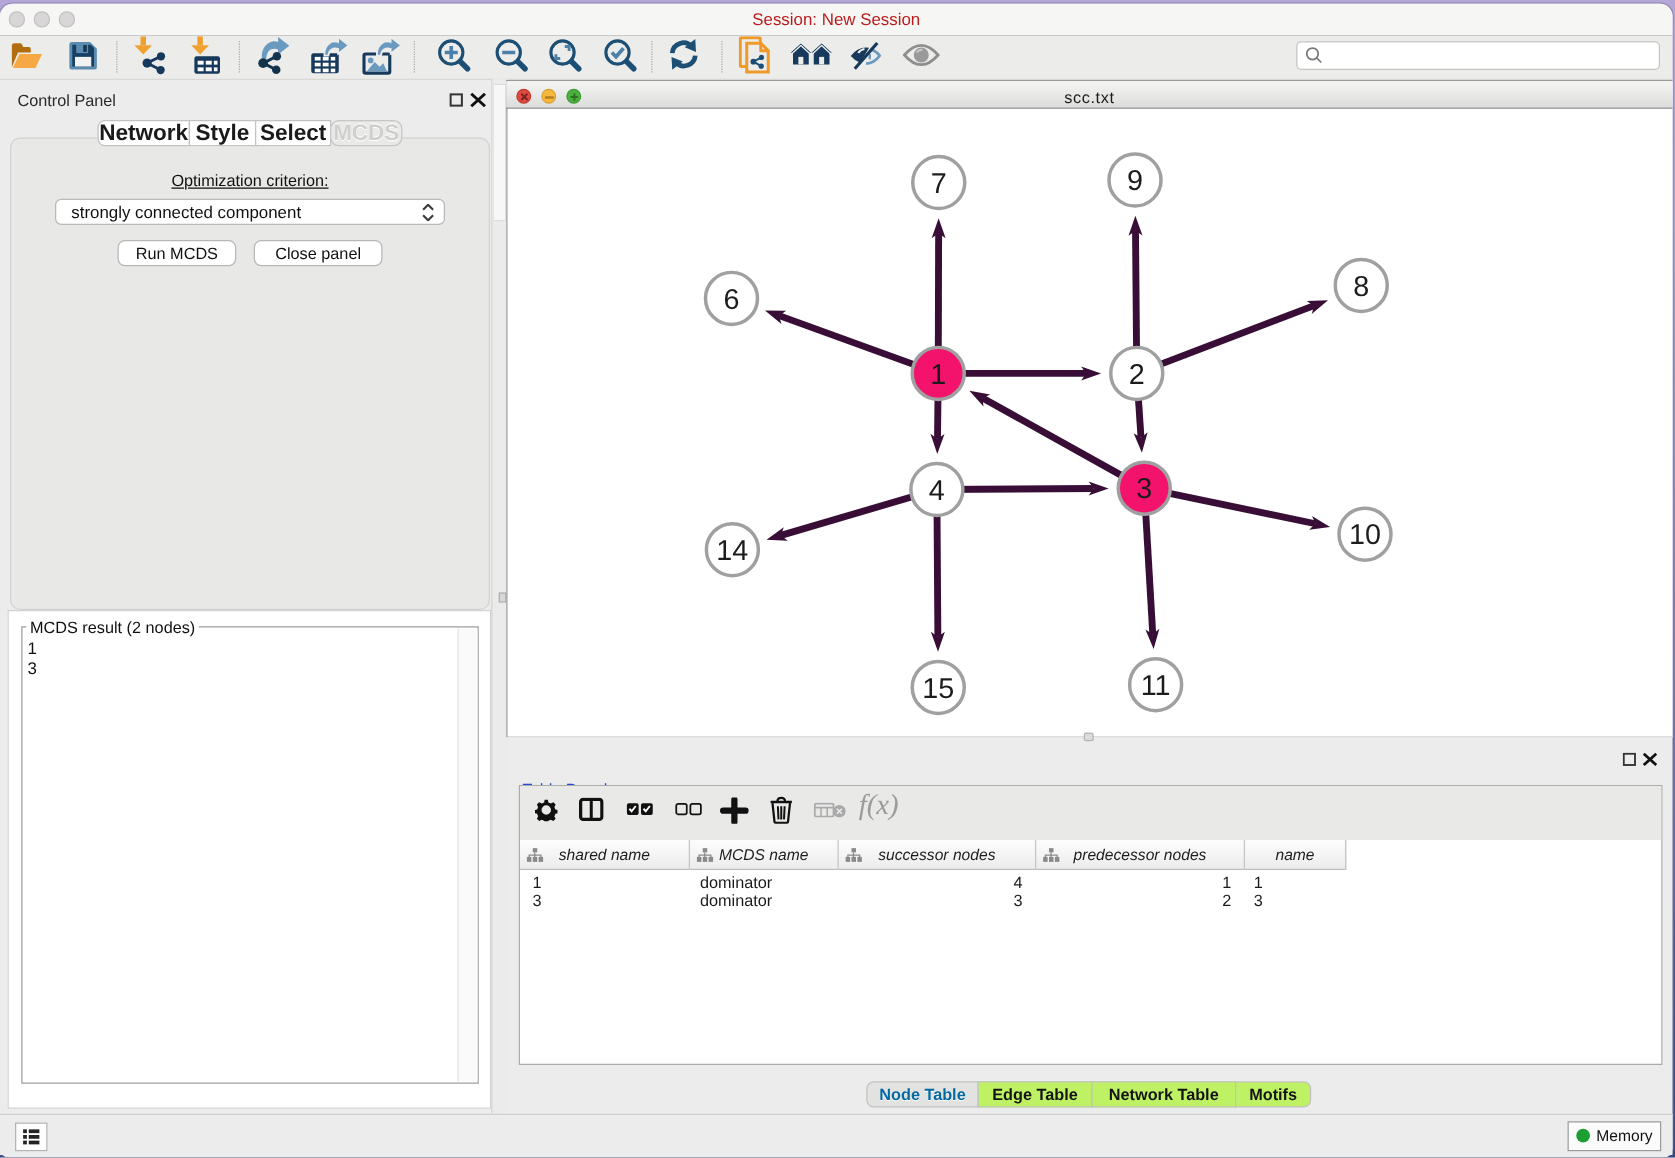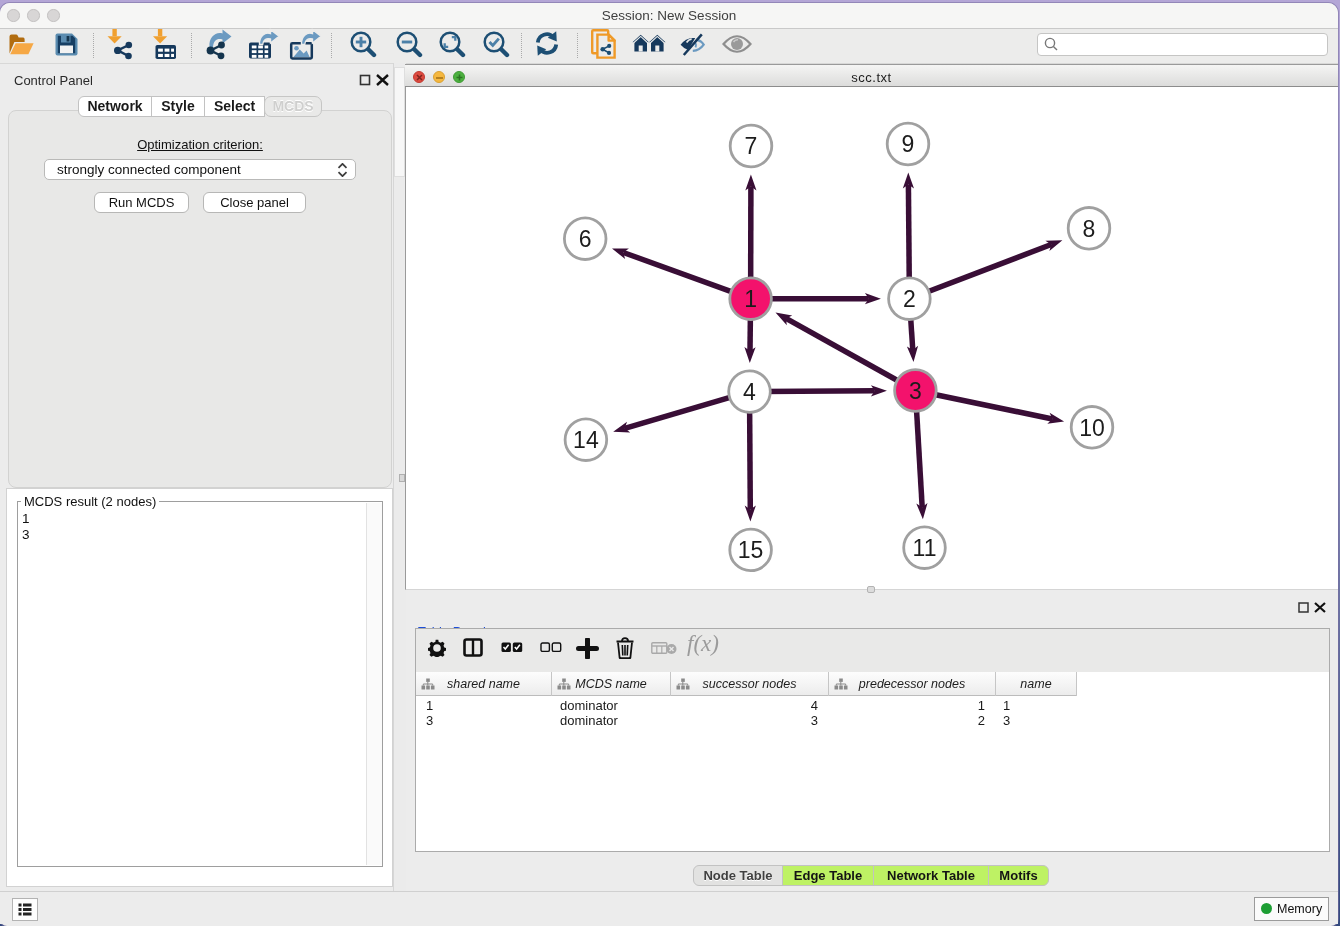--- a/index.html
+++ b/index.html
@@ -5,29 +5,29 @@
  background:linear-gradient(to bottom,#b4a6d6 0%,#a39fce 20%,#7a7fae 55%,#32497e 100%);
  font-family:"Liberation Sans",sans-serif;}
 .abs{position:absolute;}
 .win{position:absolute;left:0;top:3px;width:1338px;height:923px;background:#ececec;
  border-radius:10px 10px 7px 7px;overflow:hidden;box-shadow:0 0 0 1px rgba(120,110,160,.55);}
 .titlebar{position:absolute;left:0;top:3px;width:1338px;height:25px;background:#f6f6f5;
  border-bottom:1px solid #c9c9c9;border-radius:10px 10px 0 0;}
 .tl{position:absolute;top:9px;width:12.5px;height:12.5px;border-radius:50%;
  background:#d8d6d6;border:1px solid #c3c1c1;box-sizing:border-box;}
 .title{position:absolute;top:8px;left:0;width:1338px;text-align:center;
- font-size:13.5px;color:#404040;}
+ font-size:13.5px;color:#b91c1c;}
 .toolbar{position:absolute;left:0;top:29px;width:1338px;height:34px;background:#ececeb;
  border-bottom:1px solid #d8d8d7;}
 .tsep{position:absolute;top:33px;height:25px;width:0;border-left:1px dotted #aaa;}
 .search{position:absolute;left:1037px;top:33px;width:289px;height:21px;background:#fff;
  border:1px solid #c5c5c4;border-radius:4px;}
 .cp-head{position:absolute;left:14px;top:73px;font-size:13px;color:#2a2a2a;}
 .tab{position:absolute;top:96px;height:21px;box-sizing:border-box;background:#fff;
- border:1px solid #c2c2c2;font-size:14px;font-weight:600;color:#1a1a1a;text-align:center;line-height:19px;}
+ border:1px solid #c2c2c2;font-size:18px;font-weight:600;color:#1a1a1a;text-align:center;line-height:19px;}
 .cp-body{position:absolute;left:8px;top:110px;width:384px;height:378px;background:#e8e8e7;
  border:1px solid #d2d2d1;border-radius:8px;box-sizing:border-box;}
 .btn{position:absolute;height:21px;background:#fff;border:1px solid #b7b7b6;border-radius:6px;
  box-sizing:border-box;font-size:13px;color:#111;text-align:center;line-height:20px;}
 .cp-white{position:absolute;left:6px;top:488px;width:387px;height:399px;background:#fff;
  border:1px solid #d2d2d2;box-sizing:border-box;}
 .fieldset{position:absolute;left:17px;top:501px;width:366px;height:366px;
  border:1px solid #9e9e9e;box-sizing:border-box;}
 .vdiv{position:absolute;left:393px;top:63px;width:12px;height:860px;background:#ebebeb;
  border-left:1px solid #d6d6d6;}
@@ -407,21 +407,21 @@
 <div class="td" style="left:560px;top:698px;">dominator</div>
 <div class="td" style="left:671px;top:698px;width:147px;text-align:right;">4</div>
 <div class="td" style="left:829px;top:698px;width:156px;text-align:right;">1</div>
 <div class="td" style="left:1003px;top:698px;">1</div>
 <div class="td" style="left:426px;top:713px;">3</div>
 <div class="td" style="left:560px;top:713px;">dominator</div>
 <div class="td" style="left:671px;top:713px;width:147px;text-align:right;">3</div>
 <div class="td" style="left:829px;top:713px;width:156px;text-align:right;">2</div>
 <div class="td" style="left:1003px;top:713px;">3</div>
 
-<div class="btab" style="left:693px;width:90px;border-radius:6px 0 0 6px;background:#e2e2e1;color:#404040;text-shadow:0 1px 0 #fff;">Node Table</div>
+<div class="btab" style="left:693px;width:90px;border-radius:6px 0 0 6px;background:#e2e2e1;color:#0369a1;text-shadow:0 1px 0 #fff;">Node Table</div>
 <div class="btab" style="left:782px;width:92px;">Edge Table</div>
 <div class="btab" style="left:873px;width:116px;">Network Table</div>
 <div class="btab" style="left:988px;width:61px;border-radius:0 6px 6px 0;">Motifs</div>
 
 <div class="status"></div>
 <div class="abs" style="left:12px;top:898px;width:26px;height:23px;background:#fdfdfd;border:1px solid #b3b3b3;box-sizing:border-box;"></div>
 <svg class="abs" style="left:18px;top:903px" width="14" height="13" viewBox="0 0 14 13">
  <g fill="#222">
       <rect x="0.5" y="0.5" width="3" height="3"></rect>
       <rect x="0.5" y="5" width="3" height="3"></rect>

